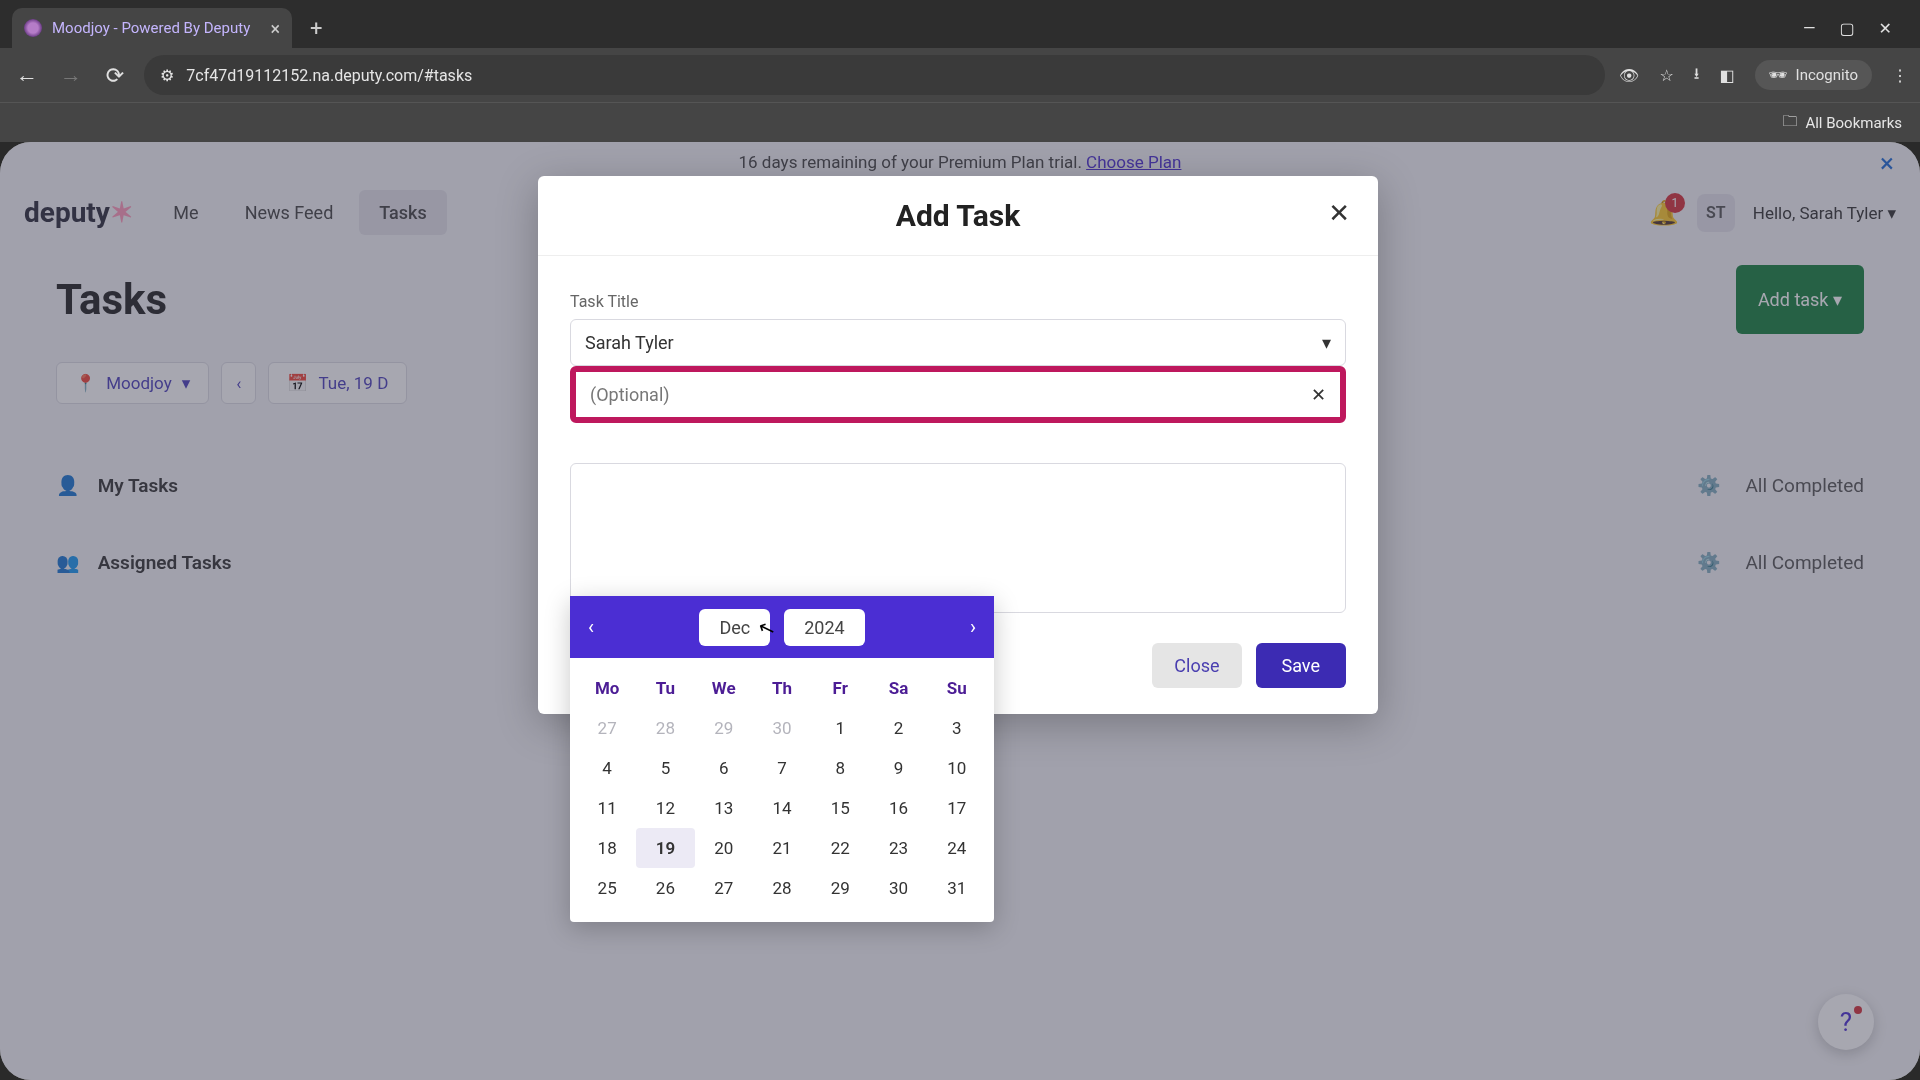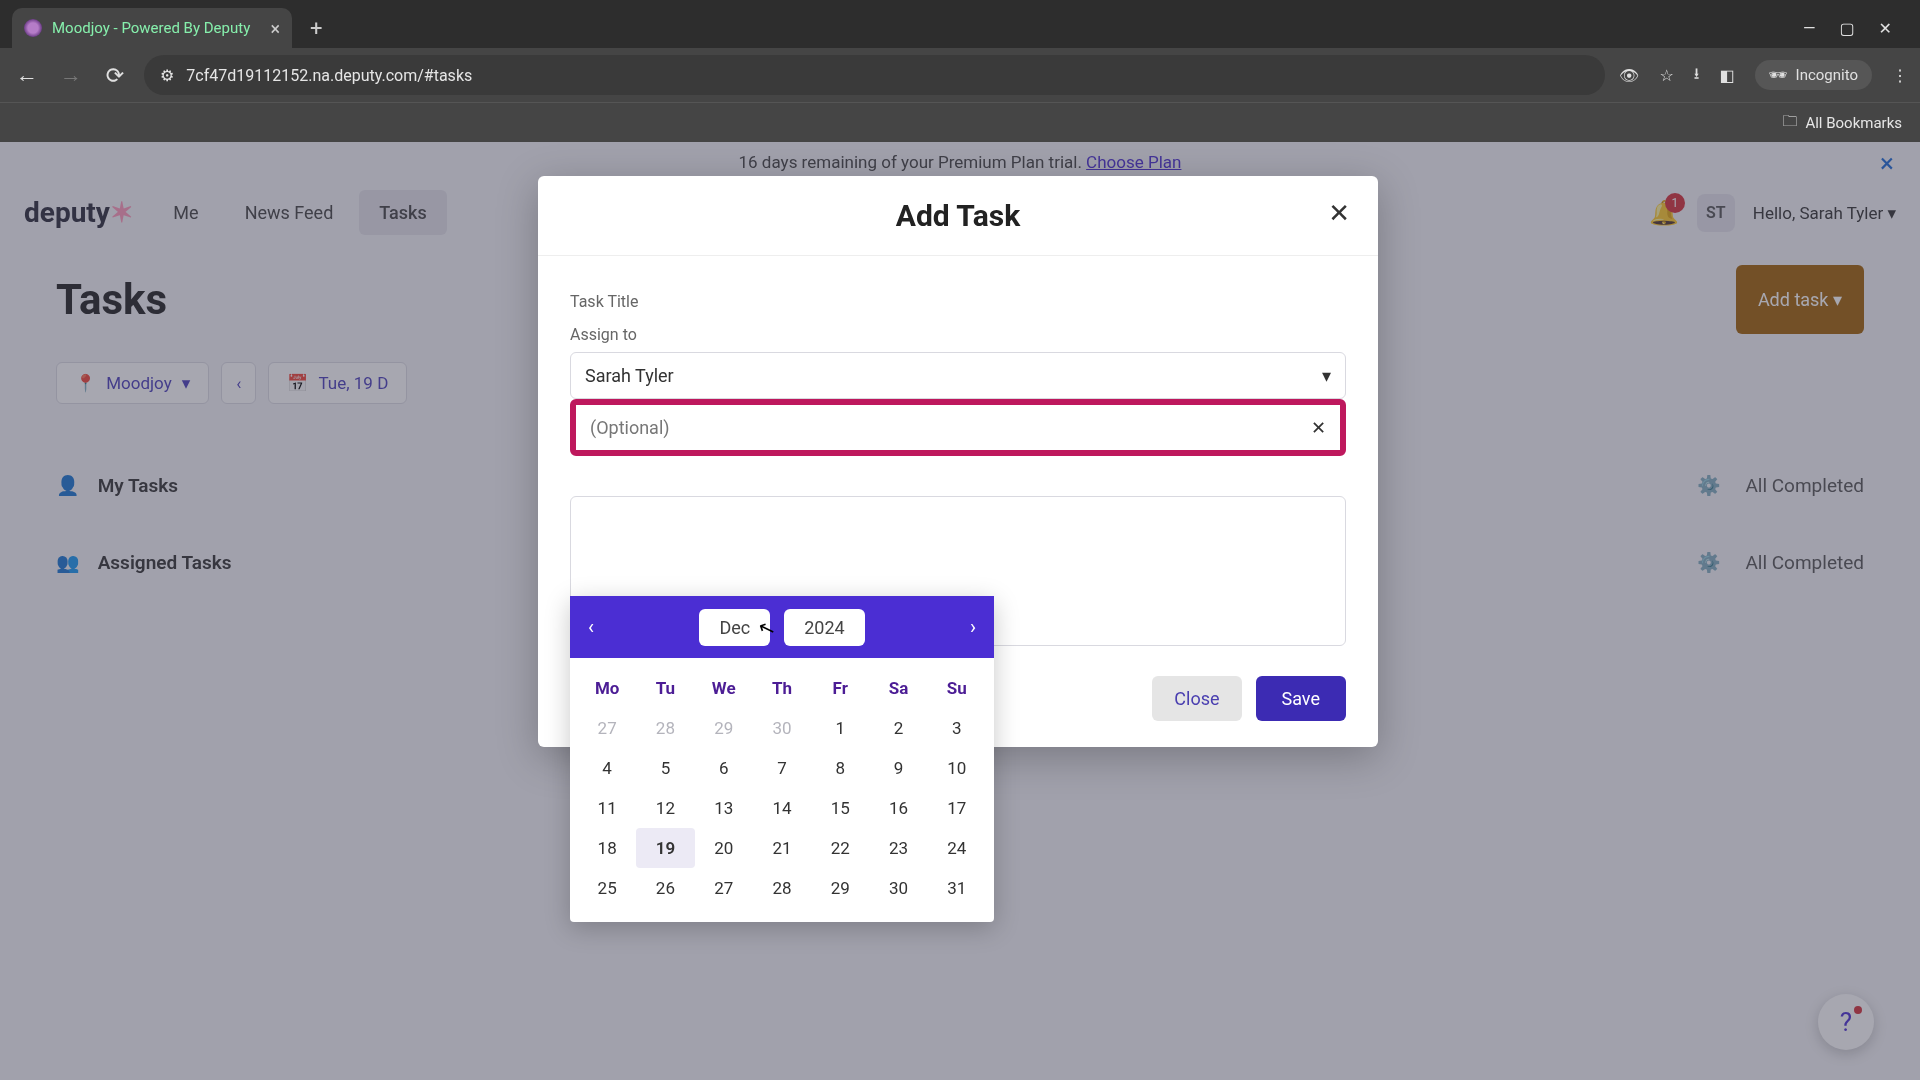--- a/index.html
+++ b/index.html
@@ -3,56 +3,56 @@
 <meta charset="utf-8">
 <style>
   * { box-sizing: border-box; margin: 0; padding: 0; font-family: -apple-system, BlinkMacSystemFont, "Segoe UI", Roboto, sans-serif; }
   body { width: 1920px; height: 1080px; overflow: hidden; background: #2a2a2a; position: relative; }
 
   
   .browser-chrome { background: #2d2d2d; color: #e3e3e3; }
   .tab-bar { display: flex; align-items: center; height: 48px; padding: 8px 12px 0 12px; gap: 8px; }
   .tab { display: flex; align-items: center; background: #454545; border-radius: 10px 10px 0 0; padding: 8px 12px; gap: 10px; min-width: 280px; height: 40px; }
   .tab-favicon { width: 18px; height: 18px; background: radial-gradient(circle, #b57cc8 40%, #6d3d88 70%); border-radius: 50%; display:flex;align-items:center;justify-content:center; }
-  .tab-title { font-size: 15px; color: #86efac; flex: 1; white-space: nowrap; overflow: hidden; }
+  .tab-title { font-size: 15px; color: #c4b5fd; flex: 1; white-space: nowrap; overflow: hidden; }
   .tab-close { font-size: 18px; color: #ccc; cursor: pointer; }
   .new-tab { font-size: 22px; color: #ccc; padding: 6px 10px; cursor: pointer; }
   .window-controls { margin-left: auto; display: flex; gap: 24px; padding-right: 16px; align-items: center; }
   .window-controls span { font-size: 16px; cursor: pointer; color: #e0e0e0; }
 
   .url-bar { display: flex; align-items: center; height: 54px; background: #454545; padding: 0 12px; gap: 14px; }
   .nav-btn { width: 30px; height: 30px; display: flex; align-items: center; justify-content: center; color: #e0e0e0; border-radius: 50%; cursor: pointer; font-size: 22px; }
   .nav-btn.disabled { color: #777; }
   .url-input { flex: 1; background: #3a3a3a; border-radius: 22px; height: 40px; display: flex; align-items: center; padding: 0 16px; gap: 12px; color: #e5e5e5; font-size: 16px; }
   .url-actions { display: flex; align-items: center; gap: 20px; color: #e0e0e0; }
   .incognito-badge { background: #565656; border-radius: 18px; padding: 6px 14px; display: flex; align-items: center; gap: 8px; font-size: 15px; }
   .bookmarks-bar { background: #454545; height: 40px; display: flex; justify-content: flex-end; align-items: center; padding: 0 18px; border-top: 1px solid #555; }
   .all-bookmarks { display: flex; align-items: center; gap: 8px; color: #e6e6e6; font-size: 15px; cursor: pointer; }
 
   
-  .page { position: relative; height: calc(1080px - 48px - 54px - 40px); background: #f4f4f7; overflow: hidden; }
+  .page { position: relative; height: calc(1080px - 48px - 54px - 40px); background: #f4f4f7; overflow: hidden; border-radius: 31px; }
   .banner { text-align: center; padding: 10px; font-size: 17px; color: #444; position: relative; }
   .banner a { color: #4b2ed3; text-decoration: underline; cursor: pointer; }
   .banner .banner-close { position: absolute; right: 26px; top: 6px; color: #1a6ad8; font-size: 26px; cursor: pointer; }
 
   .app-header { display: flex; align-items: center; padding: 8px 24px 16px 24px; gap: 20px; }
   .logo { font-size: 28px; font-weight: 700; color: #2a2a3a; }
   .logo-star { color: #f9b; }
   .nav-tabs { display: flex; gap: 6px; }
   .nav-tab { padding: 12px 20px; font-size: 18px; color: #444; border-radius: 6px; cursor: pointer; }
   .nav-tab.active { background: #e3e2ea; font-weight: 500; }
   .header-right { margin-left: auto; display: flex; align-items: center; gap: 18px; }
   .bell { position: relative; font-size: 24px; }
   .bell-badge { position: absolute; top: -6px; right: -6px; background: #d6303a; color: #fff; border-radius: 50%; width: 20px; height: 20px; font-size: 12px; display: flex; align-items: center; justify-content: center; }
   .avatar-chip { background: #e3e2eb; width: 38px; height: 38px; border-radius: 8px; display: flex; align-items: center; justify-content: center; font-weight: 600; color: #555; }
   .greeting { font-size: 17px; color: #333; }
 
   .page-title-row { display: flex; align-items: center; padding: 14px 56px 0 56px; }
   .page-title { font-size: 42px; font-weight: 700; color: #222; }
-  .add-task-btn { margin-left: auto; background: #a16207; color: #fff; border: none; border-radius: 6px; padding: 24px 22px; font-size: 18px; cursor: pointer; text-align: center; }
+  .add-task-btn { margin-left: auto; background: #15803d; color: #fff; border: none; border-radius: 6px; padding: 24px 22px; font-size: 18px; cursor: pointer; text-align: center; }
 
   .filters-row { display: flex; align-items: center; gap: 12px; padding: 28px 56px 0 56px; }
   .pill { border: 1px solid #dcdce4; border-radius: 6px; padding: 10px 18px; background: #fff; display: flex; align-items: center; gap: 10px; font-size: 17px; color: #4b3fbc; }
   .search-box { margin-left: auto; border: 1px solid #dcdce4; border-radius: 6px; padding: 12px 16px; background: #fff; width: 420px; color: #9a9a9a; font-size: 17px; }
 
   .task-rows { padding: 70px 56px 0 56px; display: flex; flex-direction: column; gap: 54px; }
   .task-row { display: flex; align-items: center; font-size: 19px; color: #333; }
   .task-row .left { display: flex; align-items: center; gap: 18px; }
   .task-row .right { margin-left: auto; display: flex; align-items: center; gap: 24px; color: #555; }
   .gear-icon { color: #9aa0b5; }
@@ -209,21 +209,20 @@
 
   <div class="dimmer"></div>
 
   <div class="modal">
     <div class="modal-header">
       <span class="modal-title">Add Task</span>
       <span class="modal-close">✕</span>
     </div>
     <div class="modal-body">
       <div class="field-label">Task Title</div>
-      <div class="field-label">Assign to</div>
       <div class="select-input">
         <span>Sarah Tyler</span>
         <span>▾</span>
       </div>
       <div class="date-input">
         <span class="placeholder">(Optional)</span>
         <span>✕</span>
       </div>
       
       <div style="height:150px;border:1px solid #d9d9e0;border-radius:6px;margin-top:40px;position:relative"></div>

